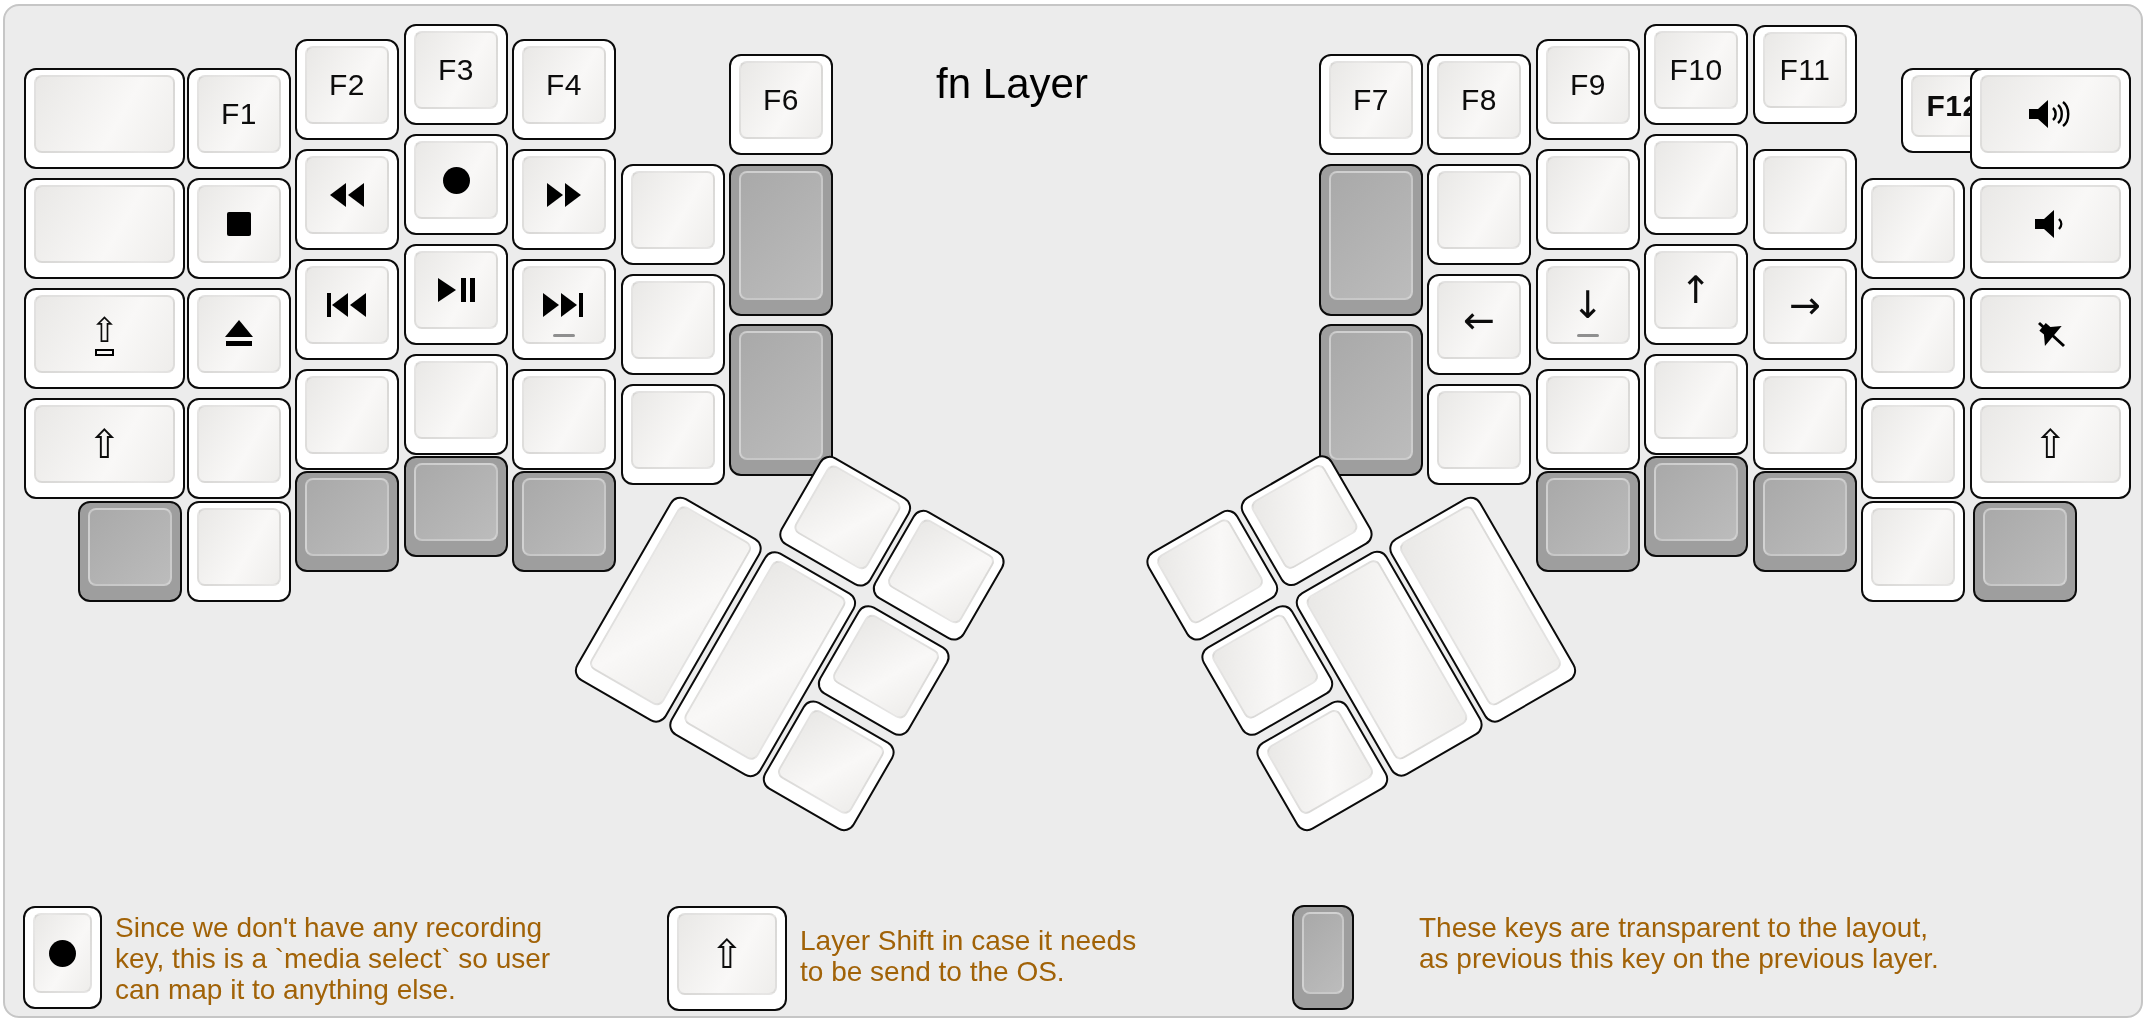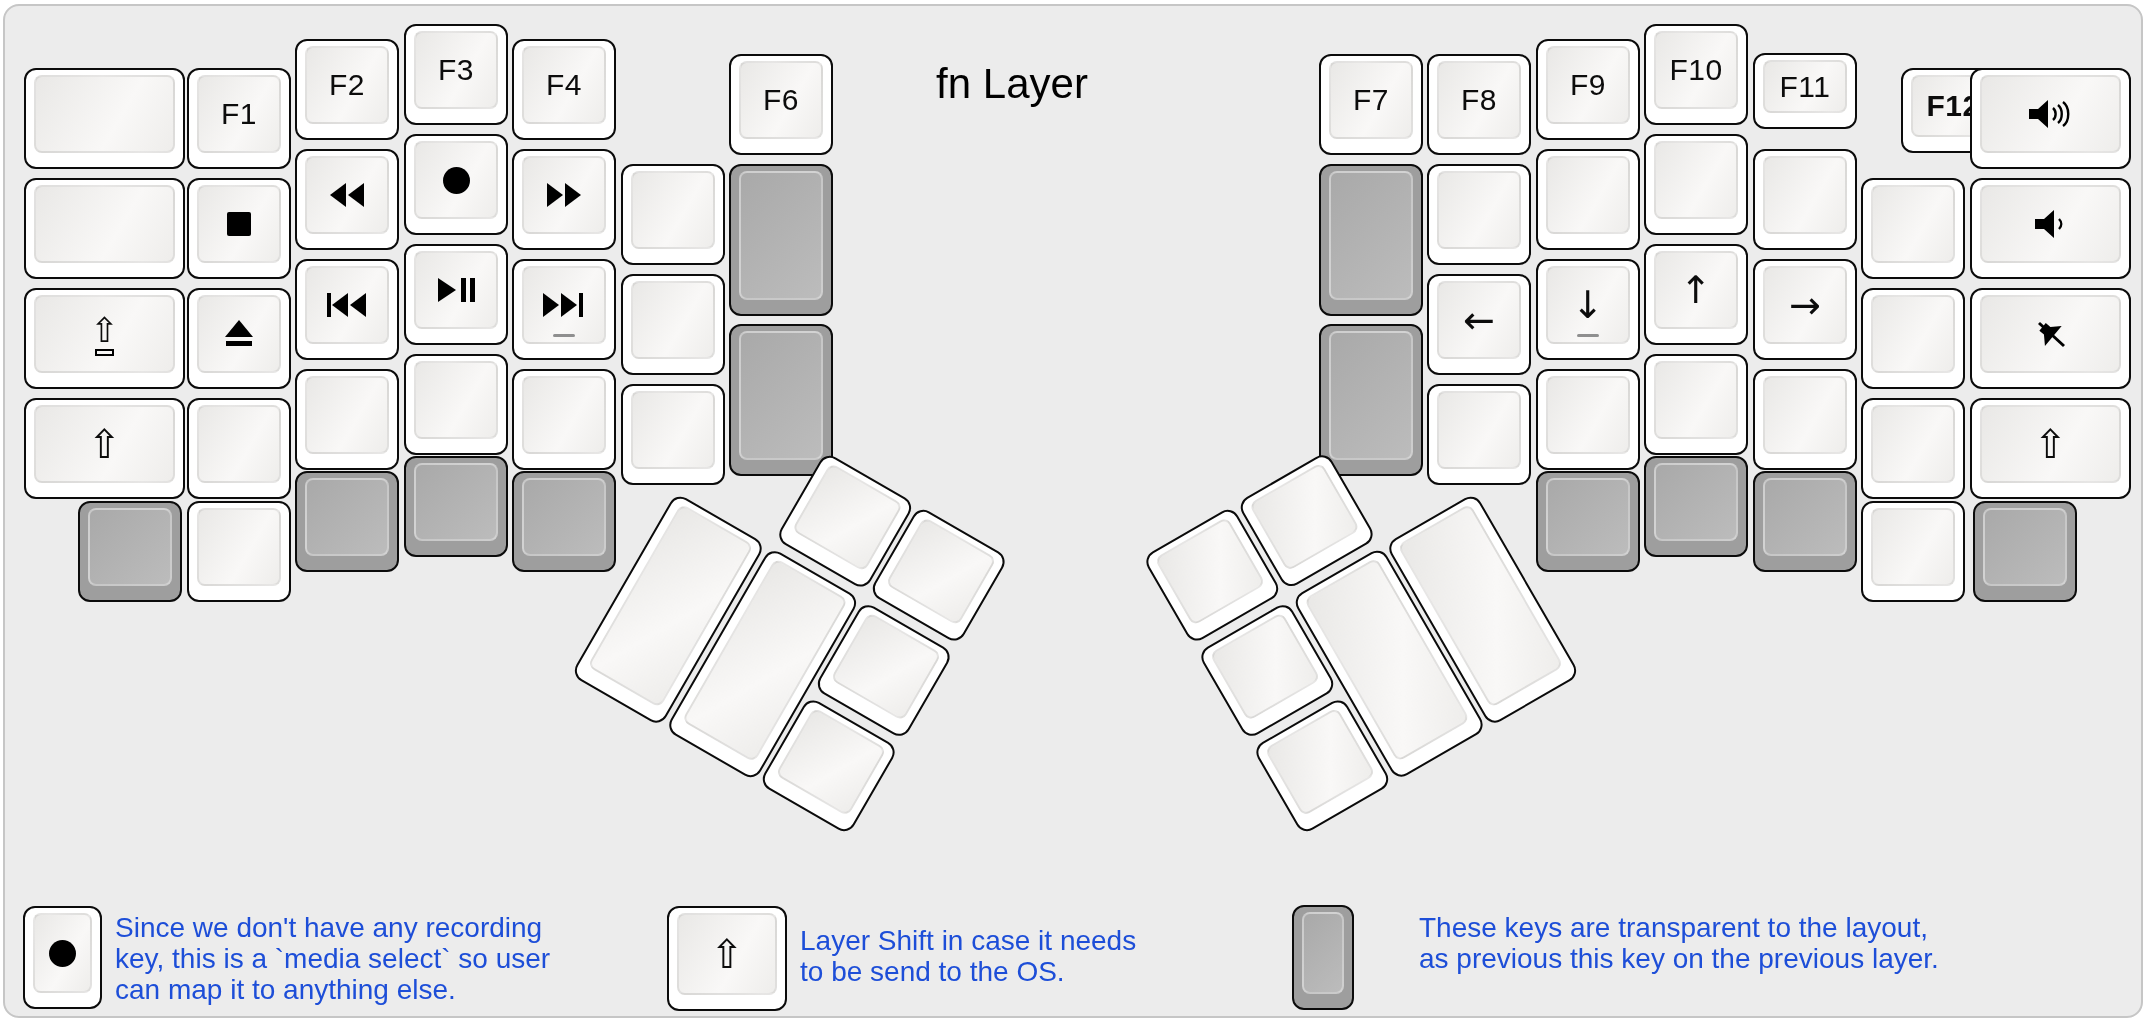--- a/index.html
+++ b/index.html
@@ -21,21 +21,21 @@
   .legend{font-size:30px;color:#0c0c0c;letter-spacing:0.5px;}
   .glyph{font-family:"DejaVu Sans",sans-serif;font-size:38px;color:#0c0c0c;line-height:1;}
   .glyph.big{font-size:40px;}
   .caps-wrap{display:flex;flex-direction:column;align-items:center;}
   .caps-wrap .glyph{font-size:34px;}
   .caps-bar{width:15px;height:3px;border:2px solid #000;margin-top:2px;}
   .icon svg{display:block;}
   .homing{position:absolute;bottom:5px;left:50%;transform:translateX(-50%);
           width:22px;height:3px;background:#8f8f8f;border-radius:2px;}
   .thumb{position:absolute;}
-  .note-text{position:absolute;font-size:28px;line-height:31px;color:#1d4ed8;white-space:nowrap;}
+  .note-text{position:absolute;font-size:28px;line-height:31px;color:#a16207;white-space:nowrap;}
 </style>
 </head>
 <body>
 
 <div class="canvas" id="board">
   <div class="title">fn Layer</div>
 <div class="key white" style="left: 19px; top: 62px; width: 161px; height: 101px;">
       <div class="cap"></div>
     </div>
     <div class="key white" style="left: 19px; top: 172px; width: 161px; height: 101px;">
@@ -260,21 +260,21 @@
       <div class="cap">
         <span class="icon"><span class="glyph">↑</span></span>
       </div>
     </div>
     <div class="key white" style="left: 1639px; top: 348px; width: 104px; height: 101px;">
       <div class="cap"></div>
     </div>
     <div class="key gray" style="left: 1639px; top: 450px; width: 104px; height: 101px;">
       <div class="cap"></div>
     </div>
-    <div class="key white" style="left: 1748px; top: 47px; width: 104px; height: 76px;">
+    <div class="key white" style="left: 1748px; top: 19px; width: 104px; height: 99px;">
       <div class="cap">
         <span class="legend">F11</span>
       </div>
     </div>
     <div class="key white" style="left: 1748px; top: 143px; width: 104px; height: 101px;">
       <div class="cap"></div>
     </div>
     <div class="key white" style="left: 1748px; top: 253px; width: 104px; height: 101px;">
       <div class="cap">
         <span class="icon"><span class="glyph">→</span></span>

